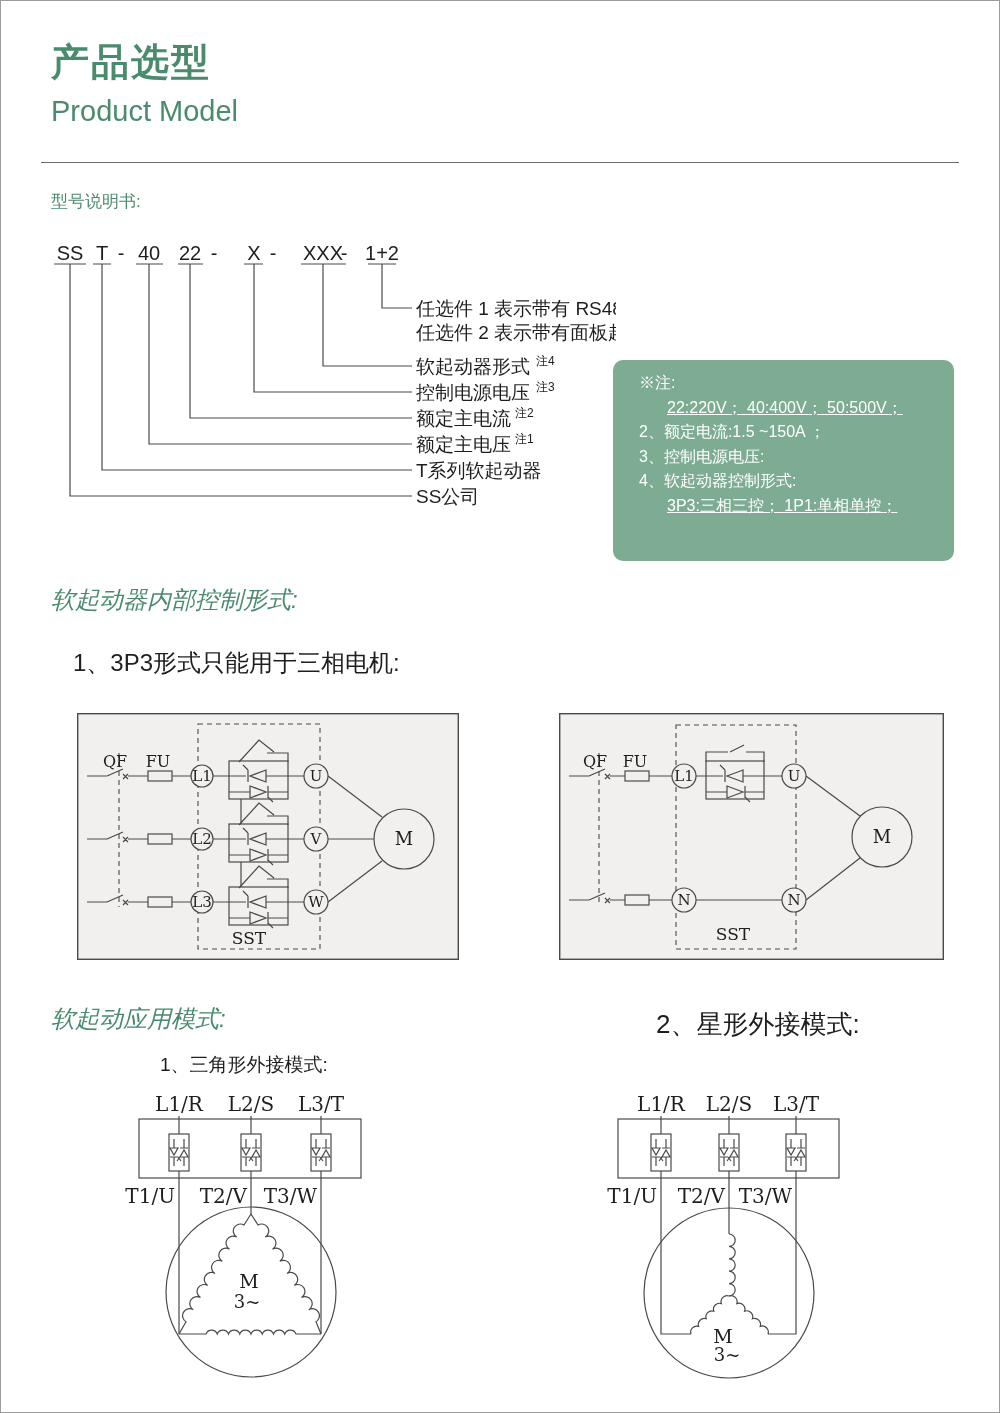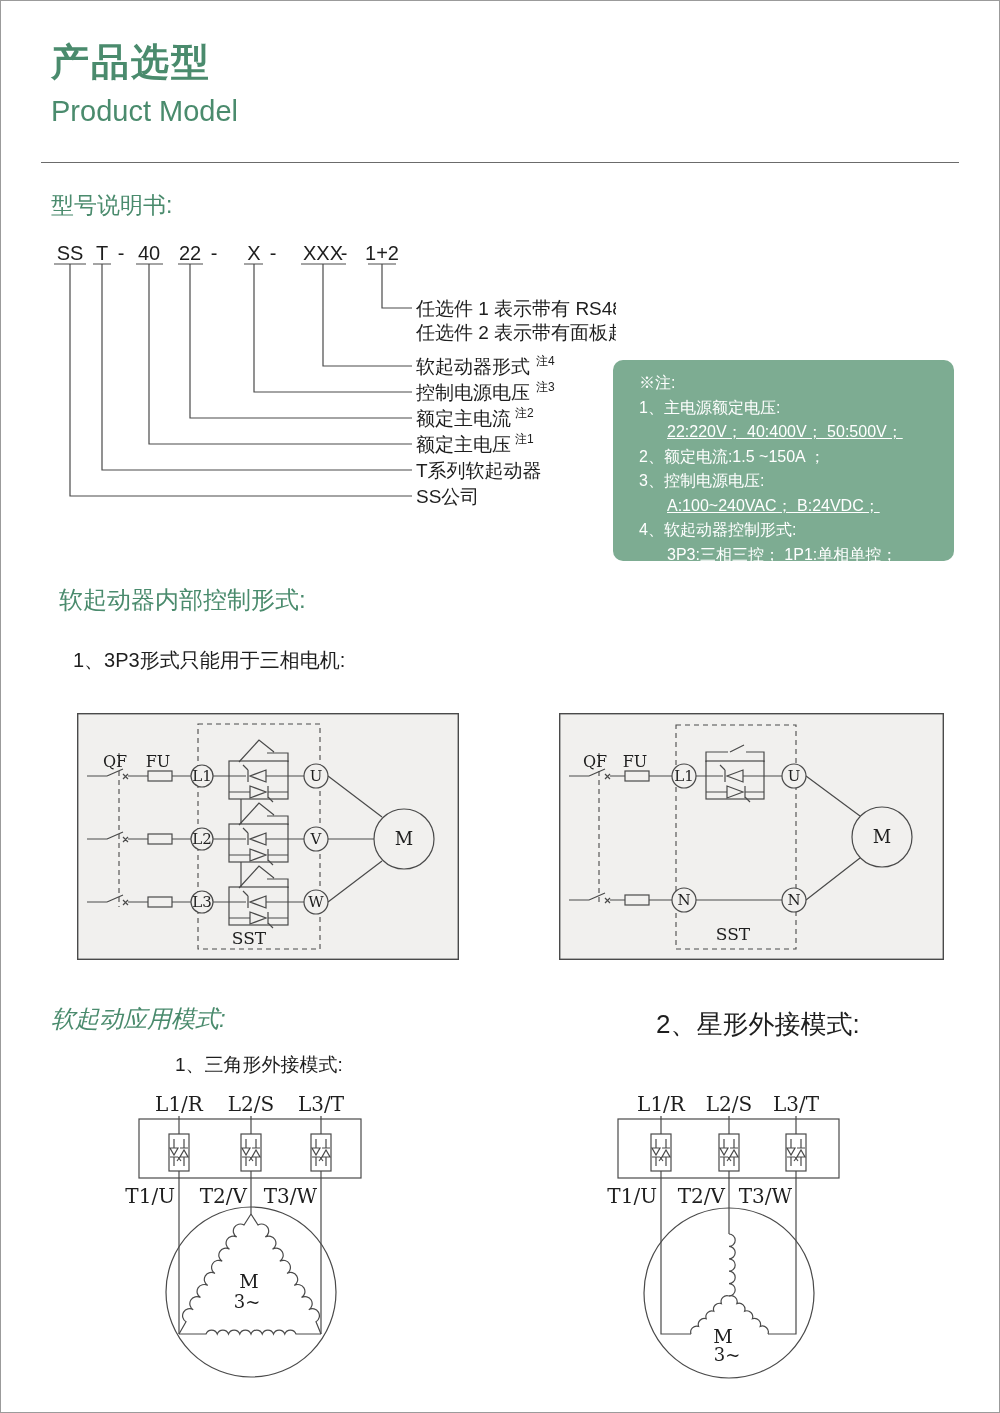--- a/index.html
+++ b/index.html
@@ -4,27 +4,27 @@
 <style>
   html,body{margin:0;padding:0;background:#e8e8e8;}
   #page{position:relative;width:1000px;height:1413px;background:#ffffff;
         border:1px solid #9b9b9b;box-sizing:border-box;overflow:hidden;
         font-family:"Liberation Sans",sans-serif;color:#1e1e1e;}
   .abs{position:absolute;}
   .green{color:#4a8b6d;}
   #title-zh{left:50px;top:36px;font-size:38px;font-weight:bold;letter-spacing:2px;}
   #title-en{left:50px;top:94px;font-size:29px;}
   #divider{left:40px;top:161px;width:918px;height:1px;background:#6b6b6b;}
-  #h-model{left:50px;top:189px;font-size:23px;}
-  #h-internal{left:58px;top:583px;font-size:24px;}
+  #h-model{left:50px;top:189px;font-size:17px;}
+  #h-internal{left:50px;top:583px;font-size:24px;font-style:italic;}
   #h-app{left:50px;top:1002px;font-size:24px;font-style:italic;}
-  .caption{font-size:20px;color:#1e1e1e;}
+  .caption{font-size:24px;color:#1e1e1e;}
   #cap-3p3{left:72px;top:646px;}
   #cap-1p1{left:561px;top:646px;}
-  #cap-delta{left:174px;top:1051px;font-size:19px;text-align:center;}
+  #cap-delta{left:159px;top:1051px;font-size:19px;text-align:center;}
   #cap-star{left:655px;top:1006px;font-size:26px;}
   #note-box{left:612px;top:359px;width:341px;height:201px;background:#7dac92;
             border-radius:10px;color:#ffffff;font-size:16px;line-height:24.5px;
             padding:11px 0 0 26px;box-sizing:border-box;}
   #note-box .ind{padding-left:28px;text-decoration:underline;}
   svg .ln{stroke:#4a4a4a;stroke-width:1.2;fill:none;}
   svg .dash{stroke:#4a4a4a;stroke-width:1.1;fill:none;stroke-dasharray:5 4;}
   svg .fillbox{fill:#f1f0ee;stroke:#4a4a4a;stroke-width:1.4;}
   svg .node{fill:#f1f0ee;stroke:#4a4a4a;stroke-width:1.2;}
   svg text{fill:#1e1e1e;}
@@ -76,25 +76,23 @@
     <g class="san" font-size="12">
       <text x="495" y="128">注4</text>
       <text x="495" y="154">注3</text>
       <text x="474" y="180">注2</text>
       <text x="474" y="206">注1</text>
     </g>
   </svg>
 
   <div class="abs" id="note-box">
     <div>※注:</div>
-    <div>1、主电源额定电压:</div>
     <div class="ind">22:220V； 40:400V； 50:500V；</div>
     <div>2、额定电流:1.5 ~150A ；</div>
     <div>3、控制电源电压:</div>
-    <div class="ind">A:100~240VAC； B:24VDC；</div>
     <div>4、软起动器控制形式:</div>
     <div class="ind">3P3:三相三控； 1P1:单相单控；</div>
   </div>
 
   <div class="abs green" id="h-internal">软起动器内部控制形式:</div>
   <div class="abs caption" id="cap-3p3">1、3P3形式只能用于三相电机:</div>
 
   <svg class="abs" style="left:76px;top:712px;" width="382" height="247" viewBox="0 0 382 247">
     <defs>
       <g id="m3">

